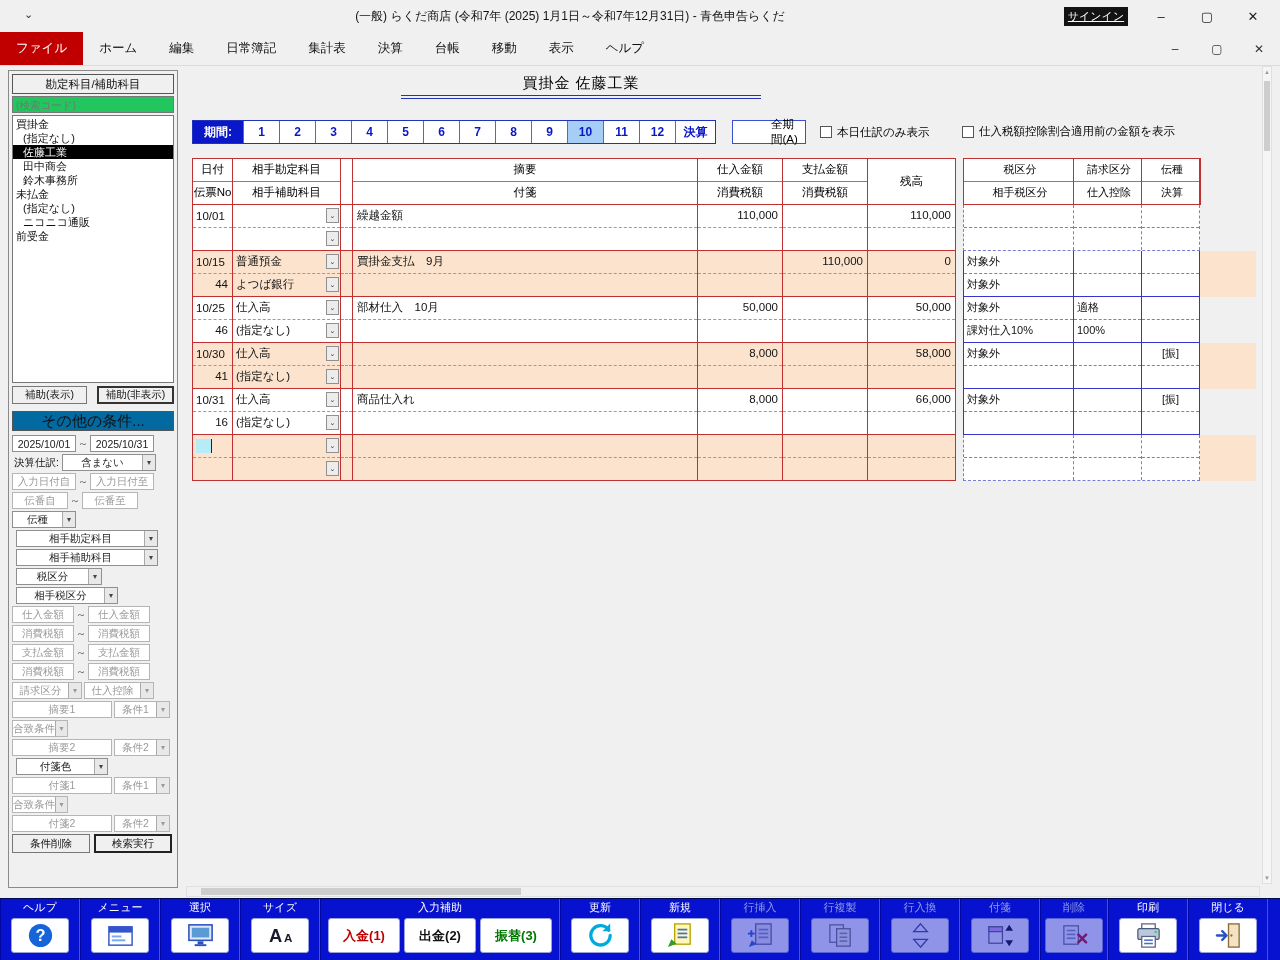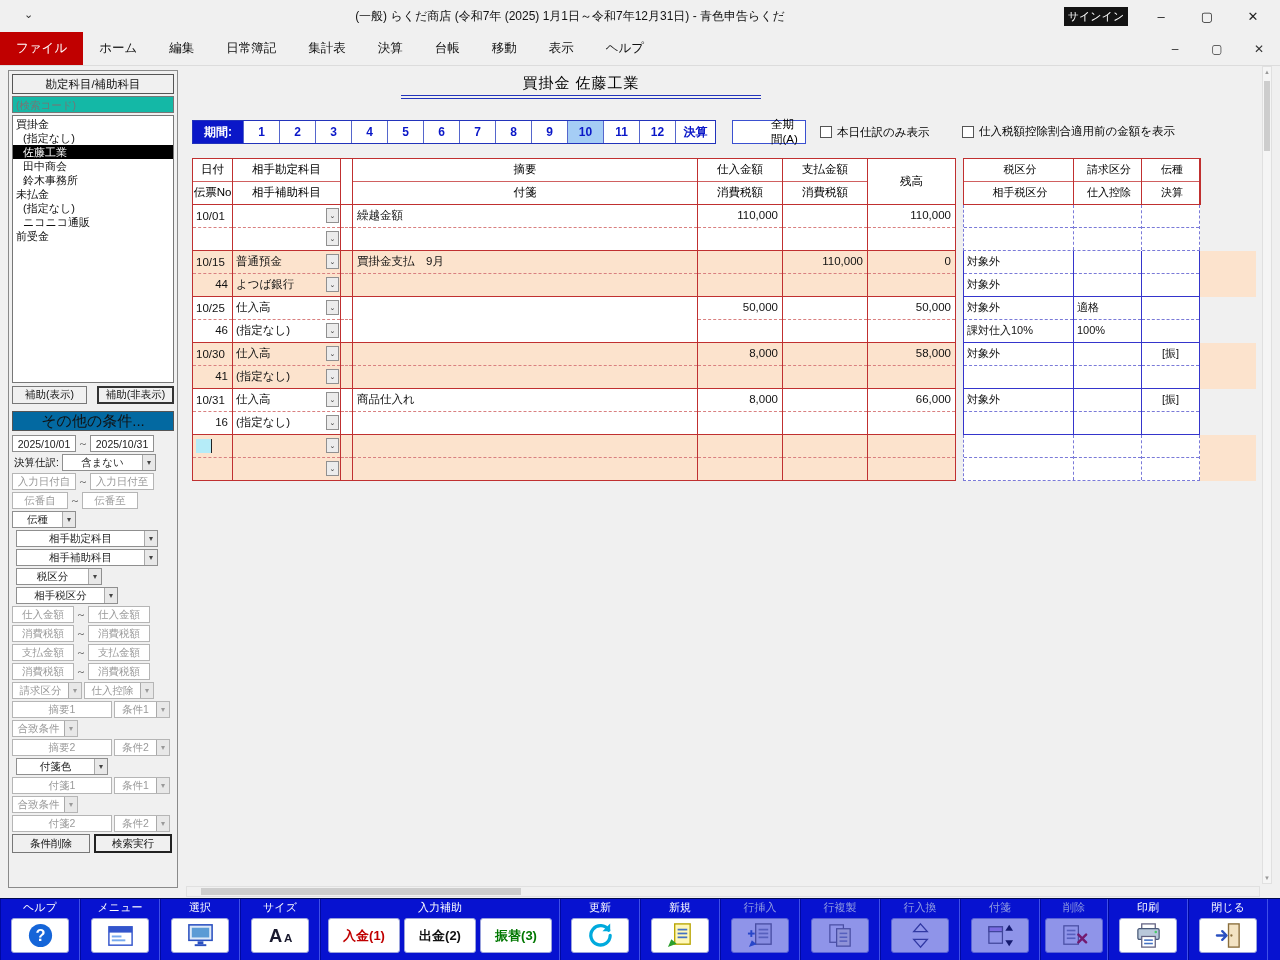--- a/index.html
+++ b/index.html
@@ -4,59 +4,59 @@
 <style>
   * { margin:0; padding:0; box-sizing:border-box; }
   html,body { width:1280px; height:960px; }
   body { font-family:"Liberation Sans","DejaVu Sans",sans-serif; background:#f0f0f0; overflow:hidden; font-size:12px; color:#111; }
   .window { position:relative; width:1280px; height:960px; background:#f0f0f0; outline:1px solid #808080; }
 
   
   .titlebar { position:absolute; top:0; left:0; right:0; height:32px; background:#f0f0f0; }
   .qa-icon { position:absolute; left:24px; top:8px; font-size:11px; color:#333; }
   .tb-title { position:absolute; left:180px; right:320px; top:0; height:32px; display:flex; align-items:center; justify-content:center; font-size:12px; color:#111; white-space:nowrap; overflow:hidden; }
-  .signin { position:absolute; right:152px; top:7px; width:64px; height:19px; background:#131313; color:#fff; font-size:11px; display:flex; align-items:center; justify-content:center; cursor:default; }
+  .signin { position:absolute; right:152px; top:7px; width:64px; height:19px; background:#131313; color:#fff; font-size:11px; display:flex; align-items:center; justify-content:center; cursor:default;text-decoration:underline; }
   .win-btns { position:absolute; right:4px; top:0; height:32px; display:flex; }
   .win-btn { width:46px; height:32px; display:flex; align-items:center; justify-content:center; font-size:13px; color:#222; }
 
   
   .menubar { position:absolute; top:32px; left:0; right:0; height:34px; background:#f0f0f0; display:flex; align-items:stretch; border-bottom:1px solid #dcdcdc; }
   .menu-item { padding:0 16px; display:flex; align-items:center; font-size:12.5px; color:#111; }
   .menu-item.active { background:#c00000; color:#fff; }
   .mdi-btns { margin-left:auto; display:flex; align-items:center; }
   .mdi-btn { width:42px; height:34px; display:flex; align-items:center; justify-content:center; font-size:12px; color:#333; }
 
   
   .content { position:absolute; top:66px; left:0; right:0; bottom:62px; background:#f0f0f0; }
 
   
   .sidebar { position:absolute; left:8px; top:4px; width:170px; height:818px; border:1px solid #8a8a8a; background:#f0f0f0; padding:3px; font-size:11px; }
   .sb-header { height:20px; border:1px solid #555; display:flex; align-items:center; justify-content:center; font-size:11.5px; background:#f0f0f0; }
-  .sb-search { margin-top:2px; height:17px; width:100%; border:1px solid #777; background:#14b8a6; font-size:10.5px; color:#444; padding:0 3px; font-family:inherit; }
+  .sb-search { margin-top:2px; height:17px; width:100%; border:1px solid #777; background:#22c55e; font-size:10.5px; color:#444; padding:0 3px; font-family:inherit; }
   .sb-list { margin-top:2px; height:268px; border:1px solid #777; background:#fff; overflow:hidden; padding-top:1px; }
   .acct-item { height:14px; line-height:14px; padding-left:3px; white-space:nowrap; }
   .acct-item.ind1 { padding-left:10px; }
   .acct-item.sel { background:#000; color:#fff; }
   .sb-auxbtns { display:flex; margin-top:3px; gap:10px; }
   .aux-btn { flex:1; height:18px; background:#f0f0f0; border:1px solid #777; font-size:10.5px; display:flex; align-items:center; justify-content:center; }
   .aux-btn.pressed { border:2px solid #333; }
 
   .f-header { margin-top:7px; height:20px; border:1px solid #555; display:flex; align-items:center; justify-content:center; font-size:15px; background:#0369a1; }
   .filters { margin-top:4px; font-size:10.5px; }
   .frow { display:flex; align-items:center; margin-bottom:2px; }
   .frow.gap { }
   .ff { height:17px; border:1px solid #8f8f8f; background:#fff; display:flex; align-items:center; justify-content:center; color:#222; overflow:hidden; white-space:nowrap; }
   .fd { height:17px; border:1px solid #8f8f8f; background:#fff; display:flex; align-items:stretch; color:#222; overflow:hidden; white-space:nowrap; }
   .fd .lbl { flex:1; display:flex; align-items:center; justify-content:center; }
   .dda { width:13px; border-left:1px solid #aaa; background:#e8e8e8; display:flex; align-items:center; justify-content:center; font-size:8px; color:#444; }
   .gr { color:#9a9a9a; border-color:#b5b5b5; }
   .gr .dda { color:#9a9a9a; }
   .ftilde { width:14px; text-align:center; color:#333; }
   .ml4 { margin-left:4px; } .ml2 { margin-left:2px; }
-  .w56{width:56px}.w62{width:62px}.w64{width:64px}.w66{width:66px}.w70{width:70px}.w78{width:78px}.w86{width:86px}.w92{width:92px}.w94{width:94px}.w100{width:100px}.w102{width:102px}.w142{width:142px}
+  .w56{width:56px}.w62{width:62px}.w64{width:64px}.w66{width:56px}.w70{width:70px}.w78{width:78px}.w86{width:86px}.w92{width:92px}.w94{width:94px}.w100{width:100px}.w102{width:102px}.w142{width:142px}
   .flabel { width:50px; text-align:right; padding-right:3px; }
   .fbtn { height:19px; background:#f0f0f0; border:1px solid #777; display:flex; align-items:center; justify-content:center; font-size:10.5px; }
   .fbtn.default { border:1px solid #222; box-shadow:inset 0 0 0 1px #222; }
 
   
   .main { position:absolute; left:186px; top:0; width:1076px; height:832px; }
   .page-title-wrap { position:absolute; top:8px; left:215px; width:360px; text-align:center; }
   .page-title { font-size:15px; letter-spacing:1px; color:#000; }
   .pt-line { height:1px; background:#2233bb; margin-top:2px; }
 
@@ -517,20 +517,21 @@
                 </div>
                 <div class="lc cw-acct">
                   <div class="sub top acct-cell"><span>仕入高</span><span class="ddbtn">⌄</span></div>
                   <div class="sub acct-cell"><span>(指定なし)</span><span class="ddbtn">⌄</span></div>
                 </div>
                 <div class="lc cw-mark">
                   <div class="sub top"></div>
                   <div class="sub"></div>
                 </div>
                 <div class="lc cw-sum">
+                  <div class="sub top sum-cell">部材仕入　10月</div>
                   <div class="sub"></div>
                 </div>
                 <div class="lc cw-amt">
                   <div class="sub top num">50,000</div>
                   <div class="sub num"></div>
                 </div>
                 <div class="lc cw-amt">
                   <div class="sub top num"></div>
                   <div class="sub num"></div>
                 </div>

